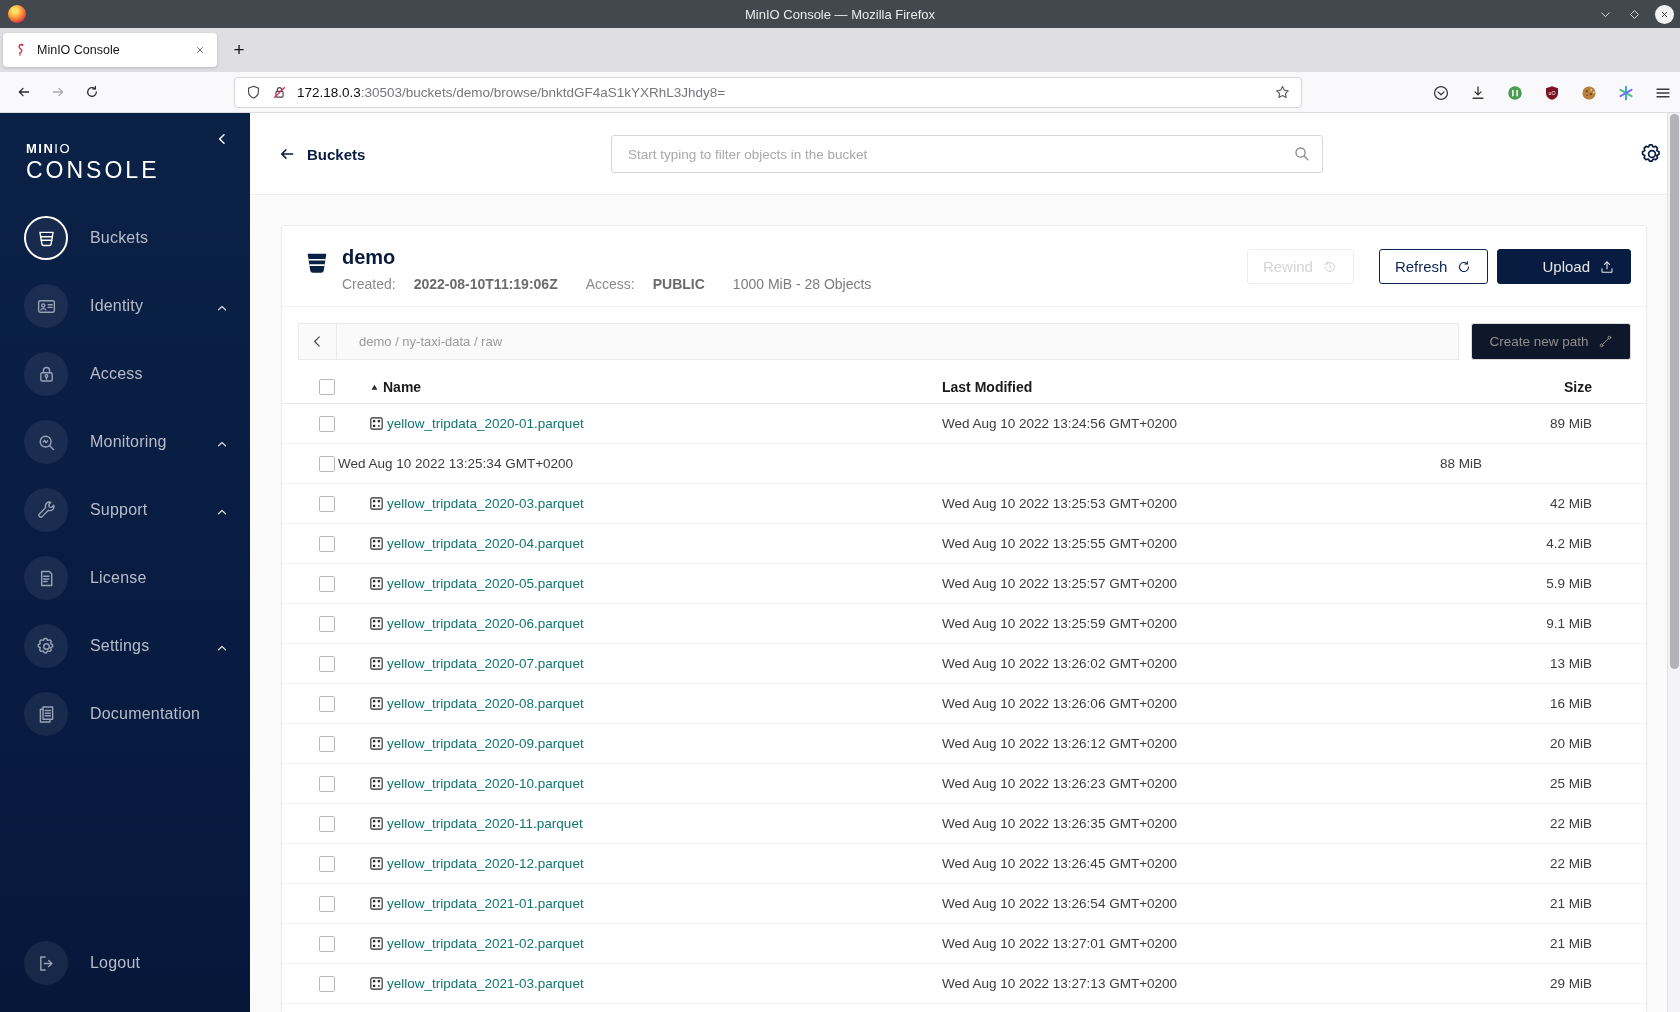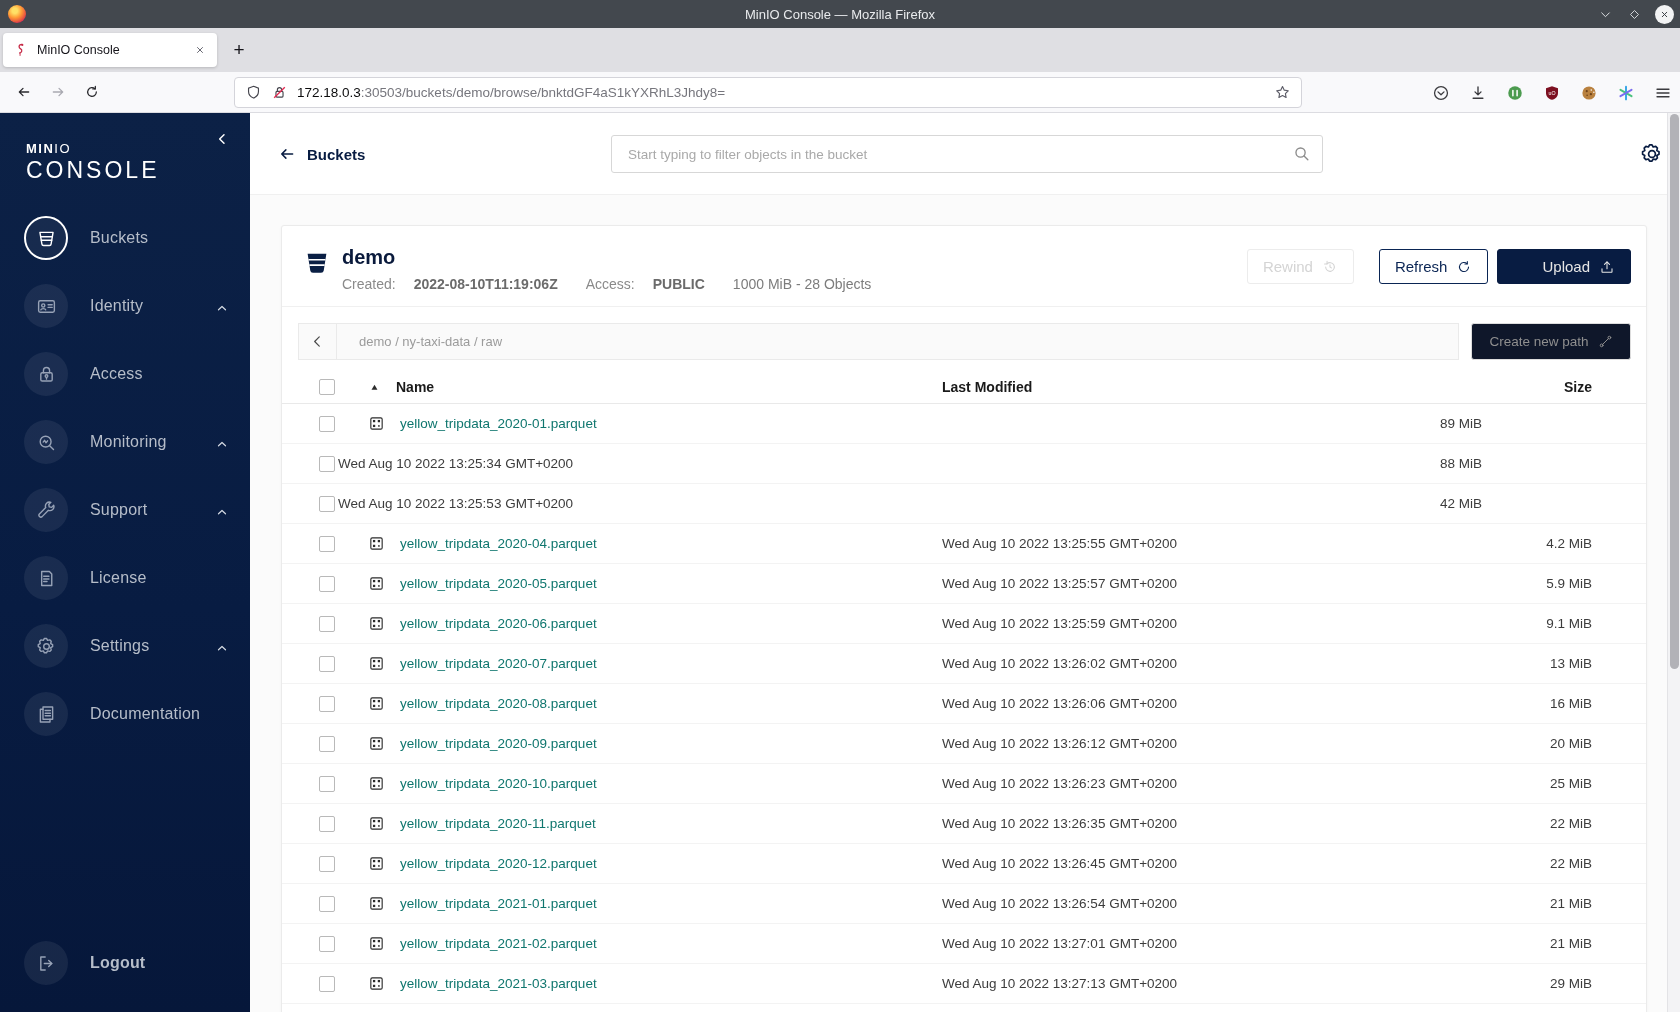--- a/index.html
+++ b/index.html
@@ -63,21 +63,21 @@
   .side-collapse svg { width:16px; height:16px; }
   .side-menu { margin-top:20px; }
   .side-item { height:68px; display:flex; align-items:center; padding:0 22px 0 24px; cursor:pointer; }
   .side-ic { width:44px; height:44px; border-radius:50%; background:rgba(255,255,255,.07);
     display:flex; align-items:center; justify-content:center; color:#97a2b6; flex:0 0 44px; }
   .side-ic .icw, .side-ic .icw svg { width:21px; height:21px; display:block; }
   .side-item.active .side-ic { border:2px solid #fff; background:rgba(255,255,255,.05); color:#fff; }
   .side-label { margin-left:22px; font-size:16px; color:#b6bdc9; letter-spacing:.2px; }
   .side-chev { margin-left:auto; width:12px; height:12px; color:#d4d9e2; }
   .side-chev svg { width:12px; height:12px; }
-  .side-logout { position:absolute; bottom:15px; left:0; right:1px;font-weight:bold; }
+  .side-logout { position:absolute; bottom:15px; left:0; right:1px; }
 
   .main { flex:1; background:#fbfbfb; position:relative; }
   .main-header { height:82px; background:#fff; border-bottom:1px solid #f0f0f0; position:relative; }
   .hdr-back { position:absolute; left:28px; top:0; height:82px; display:flex; align-items:center; gap:11px;
     color:#081C42; cursor:pointer; }
   .hdr-back .icw, .hdr-back .icw svg { width:18px; height:18px; display:block; }
   .hdr-back-label { font-size:15px; font-weight:700; color:#081C42; }
   .filter-wrap { position:absolute; left:361px; top:22px; width:712px; height:38px; }
   .filter-input { width:100%; height:100%; border:1px solid #d7d7d7; border-radius:3px;
     font-size:13.5px; padding:0 40px 0 16px; color:#333; outline:none; background:#fff;
@@ -119,21 +119,21 @@
   .btn-createpath { width:160px; height:37px; border:1px solid #ddd; border-radius:3px; background:#0f172a;
     color:#8f8f8f; font-size:13.5px; display:flex; align-items:center; justify-content:center; gap:9px; cursor:pointer; }
   .btn-createpath .icw, .btn-createpath .icw svg { width:15px; height:15px; display:block; }
 
   .obj-table { margin-top:10px; }
   .thead, .trow { display:grid; grid-template-columns:56px 1fr 540px 110px; padding-right:54px; align-items:center; }
   .thead { height:34px; border-bottom:1px solid #e9e9e9; }
   .trow { height:40px; border-bottom:1px solid #f3f3f3; cursor:pointer; }
   .cell-check { padding-left:37px; display:flex; align-items:center; }
   .checkbox { width:16px; height:16px; border:1px solid #b9b9b9; border-radius:2px; background:#fff; cursor:pointer; }
-  .cell-name { display:flex; align-items:center; padding-left:30px; gap:15px; min-width:0; }
+  .cell-name { display:flex; align-items:center; padding-left:30px; gap:2px; min-width:0; }
   .th-sort { width:13px; height:13px; color:#2b2b2b; }
   .th-sort svg { width:13px; height:13px; }
   .th-label { font-size:14px; font-weight:700; color:#1a1a1a; }
   .file-ic { width:17px; height:17px; color:#2b2b2b; flex:0 0 17px; }
   .file-ic svg { width:17px; height:17px; }
   .fname { font-size:13.5px; color:#0f766e; white-space:nowrap; overflow:hidden; }
   .cell-mod { font-size:13.5px; color:#3c3c3c; }
   .cell-size { font-size:13.5px; color:#3c3c3c; text-align:right; }
   .th-right { text-align:right; }
 
@@ -527,33 +527,44 @@
     <span class="cell-name">
       <span class="file-ic"><svg viewBox="0 0 24 24" fill="none" stroke="currentColor" stroke-width="1.6" stroke-linecap="round" stroke-linejoin="round">
                       <rect x="4" y="4" width="16" height="16" rx="2"></rect>
                       <rect x="7" y="7" width="3.2" height="3.2" fill="currentColor" stroke="none"></rect>
                       <rect x="13.8" y="7" width="3.2" height="3.2" fill="currentColor" stroke="none"></rect>
                       <rect x="7" y="13.8" width="3.2" height="3.2" fill="currentColor" stroke="none"></rect>
                       <circle cx="15.4" cy="15.4" r="1.2" fill="currentColor" stroke="none"></circle>
                     </svg></span>
       <span class="fname">yellow_tripdata_2020-01.parquet</span>
     </span>
+    <span class="cell-mod">Wed Aug 10 2022 13:24:56 GMT+0200</span>
     <span class="cell-size">89 MiB</span>
   </div>
               <div class="trow">
     <span class="cell-check">
                   <span class="checkbox"></span>
                 </span>
     <span class="cell-mod">Wed Aug 10 2022 13:25:34 GMT+0200</span>
     <span class="cell-size">88 MiB</span>
   </div>
               <div class="trow">
     <span class="cell-check">
                   <span class="checkbox"></span>
                 </span>
+    <span class="cell-name">
+      <span class="file-ic"><svg viewBox="0 0 24 24" fill="none" stroke="currentColor" stroke-width="1.6" stroke-linecap="round" stroke-linejoin="round">
+                      <rect x="4" y="4" width="16" height="16" rx="2"></rect>
+                      <rect x="7" y="7" width="3.2" height="3.2" fill="currentColor" stroke="none"></rect>
+                      <rect x="13.8" y="7" width="3.2" height="3.2" fill="currentColor" stroke="none"></rect>
+                      <rect x="7" y="13.8" width="3.2" height="3.2" fill="currentColor" stroke="none"></rect>
+                      <circle cx="15.4" cy="15.4" r="1.2" fill="currentColor" stroke="none"></circle>
+                    </svg></span>
+      <span class="fname">yellow_tripdata_2020-03.parquet</span>
+    </span>
     <span class="cell-mod">Wed Aug 10 2022 13:25:53 GMT+0200</span>
     <span class="cell-size">42 MiB</span>
   </div>
               <div class="trow">
     <span class="cell-check">
                   <span class="checkbox"></span>
                 </span>
     <span class="cell-name">
       <span class="file-ic"><svg viewBox="0 0 24 24" fill="none" stroke="currentColor" stroke-width="1.6" stroke-linecap="round" stroke-linejoin="round">
                       <rect x="4" y="4" width="16" height="16" rx="2"></rect>

